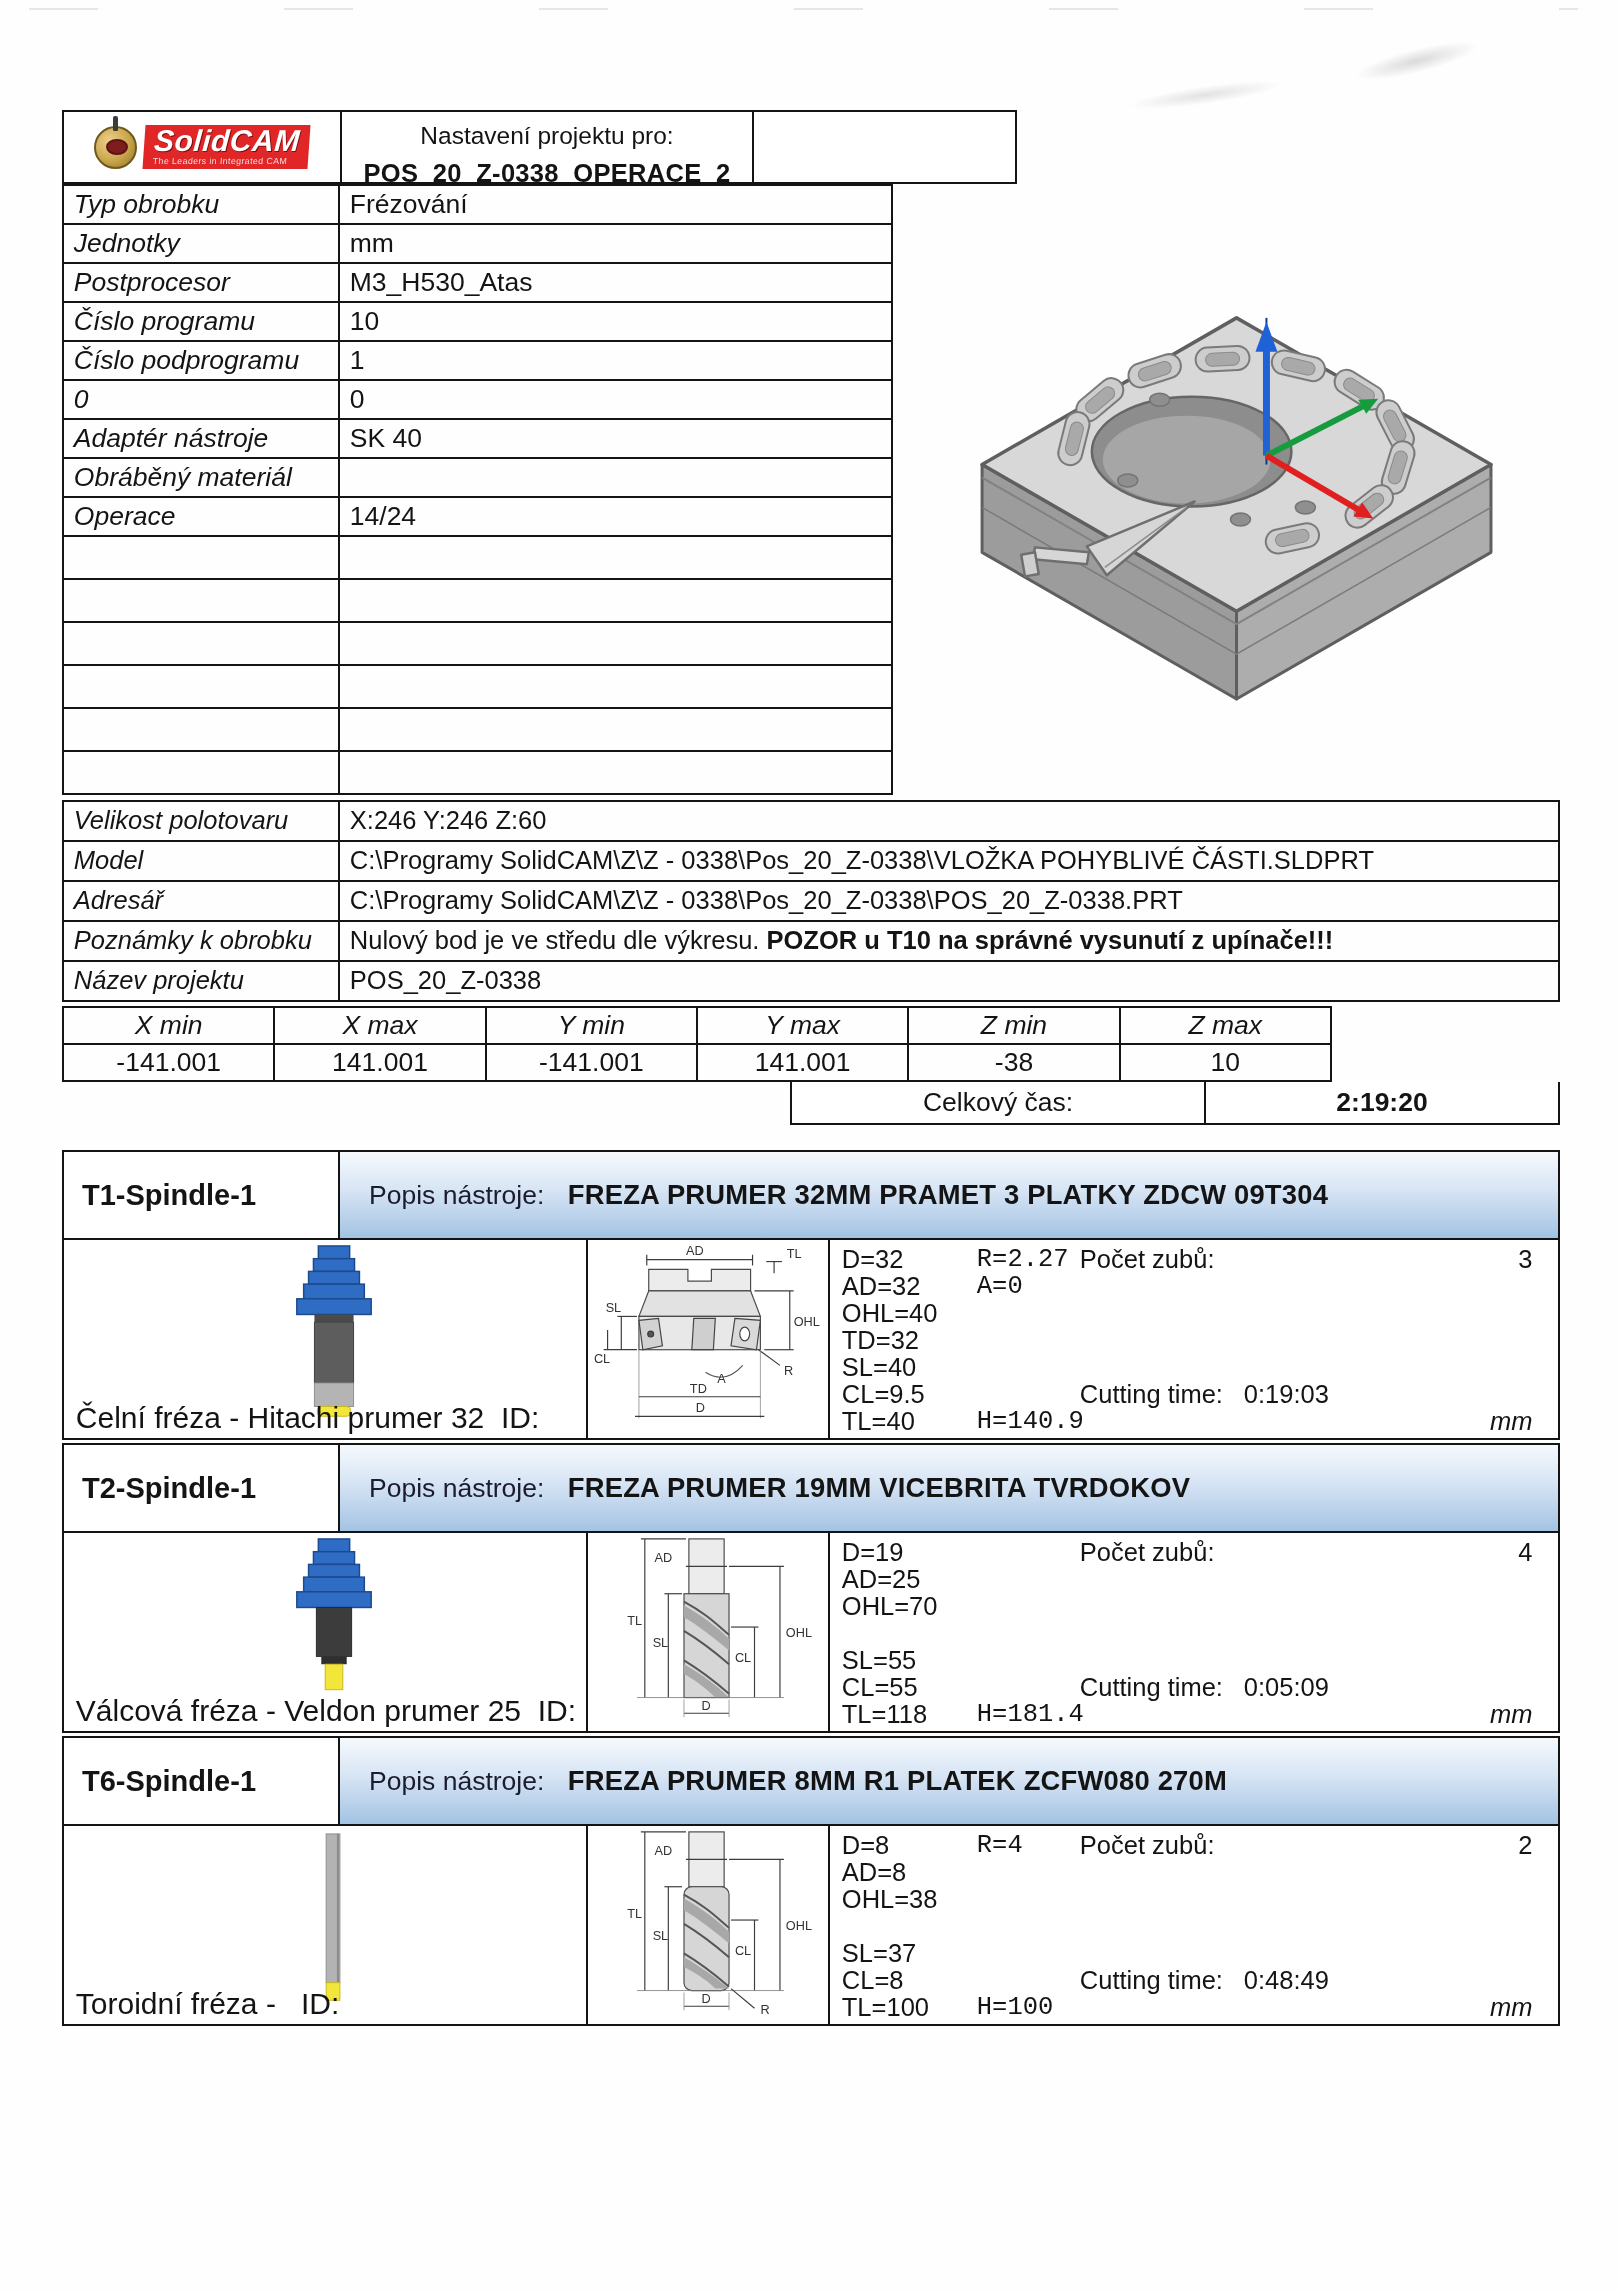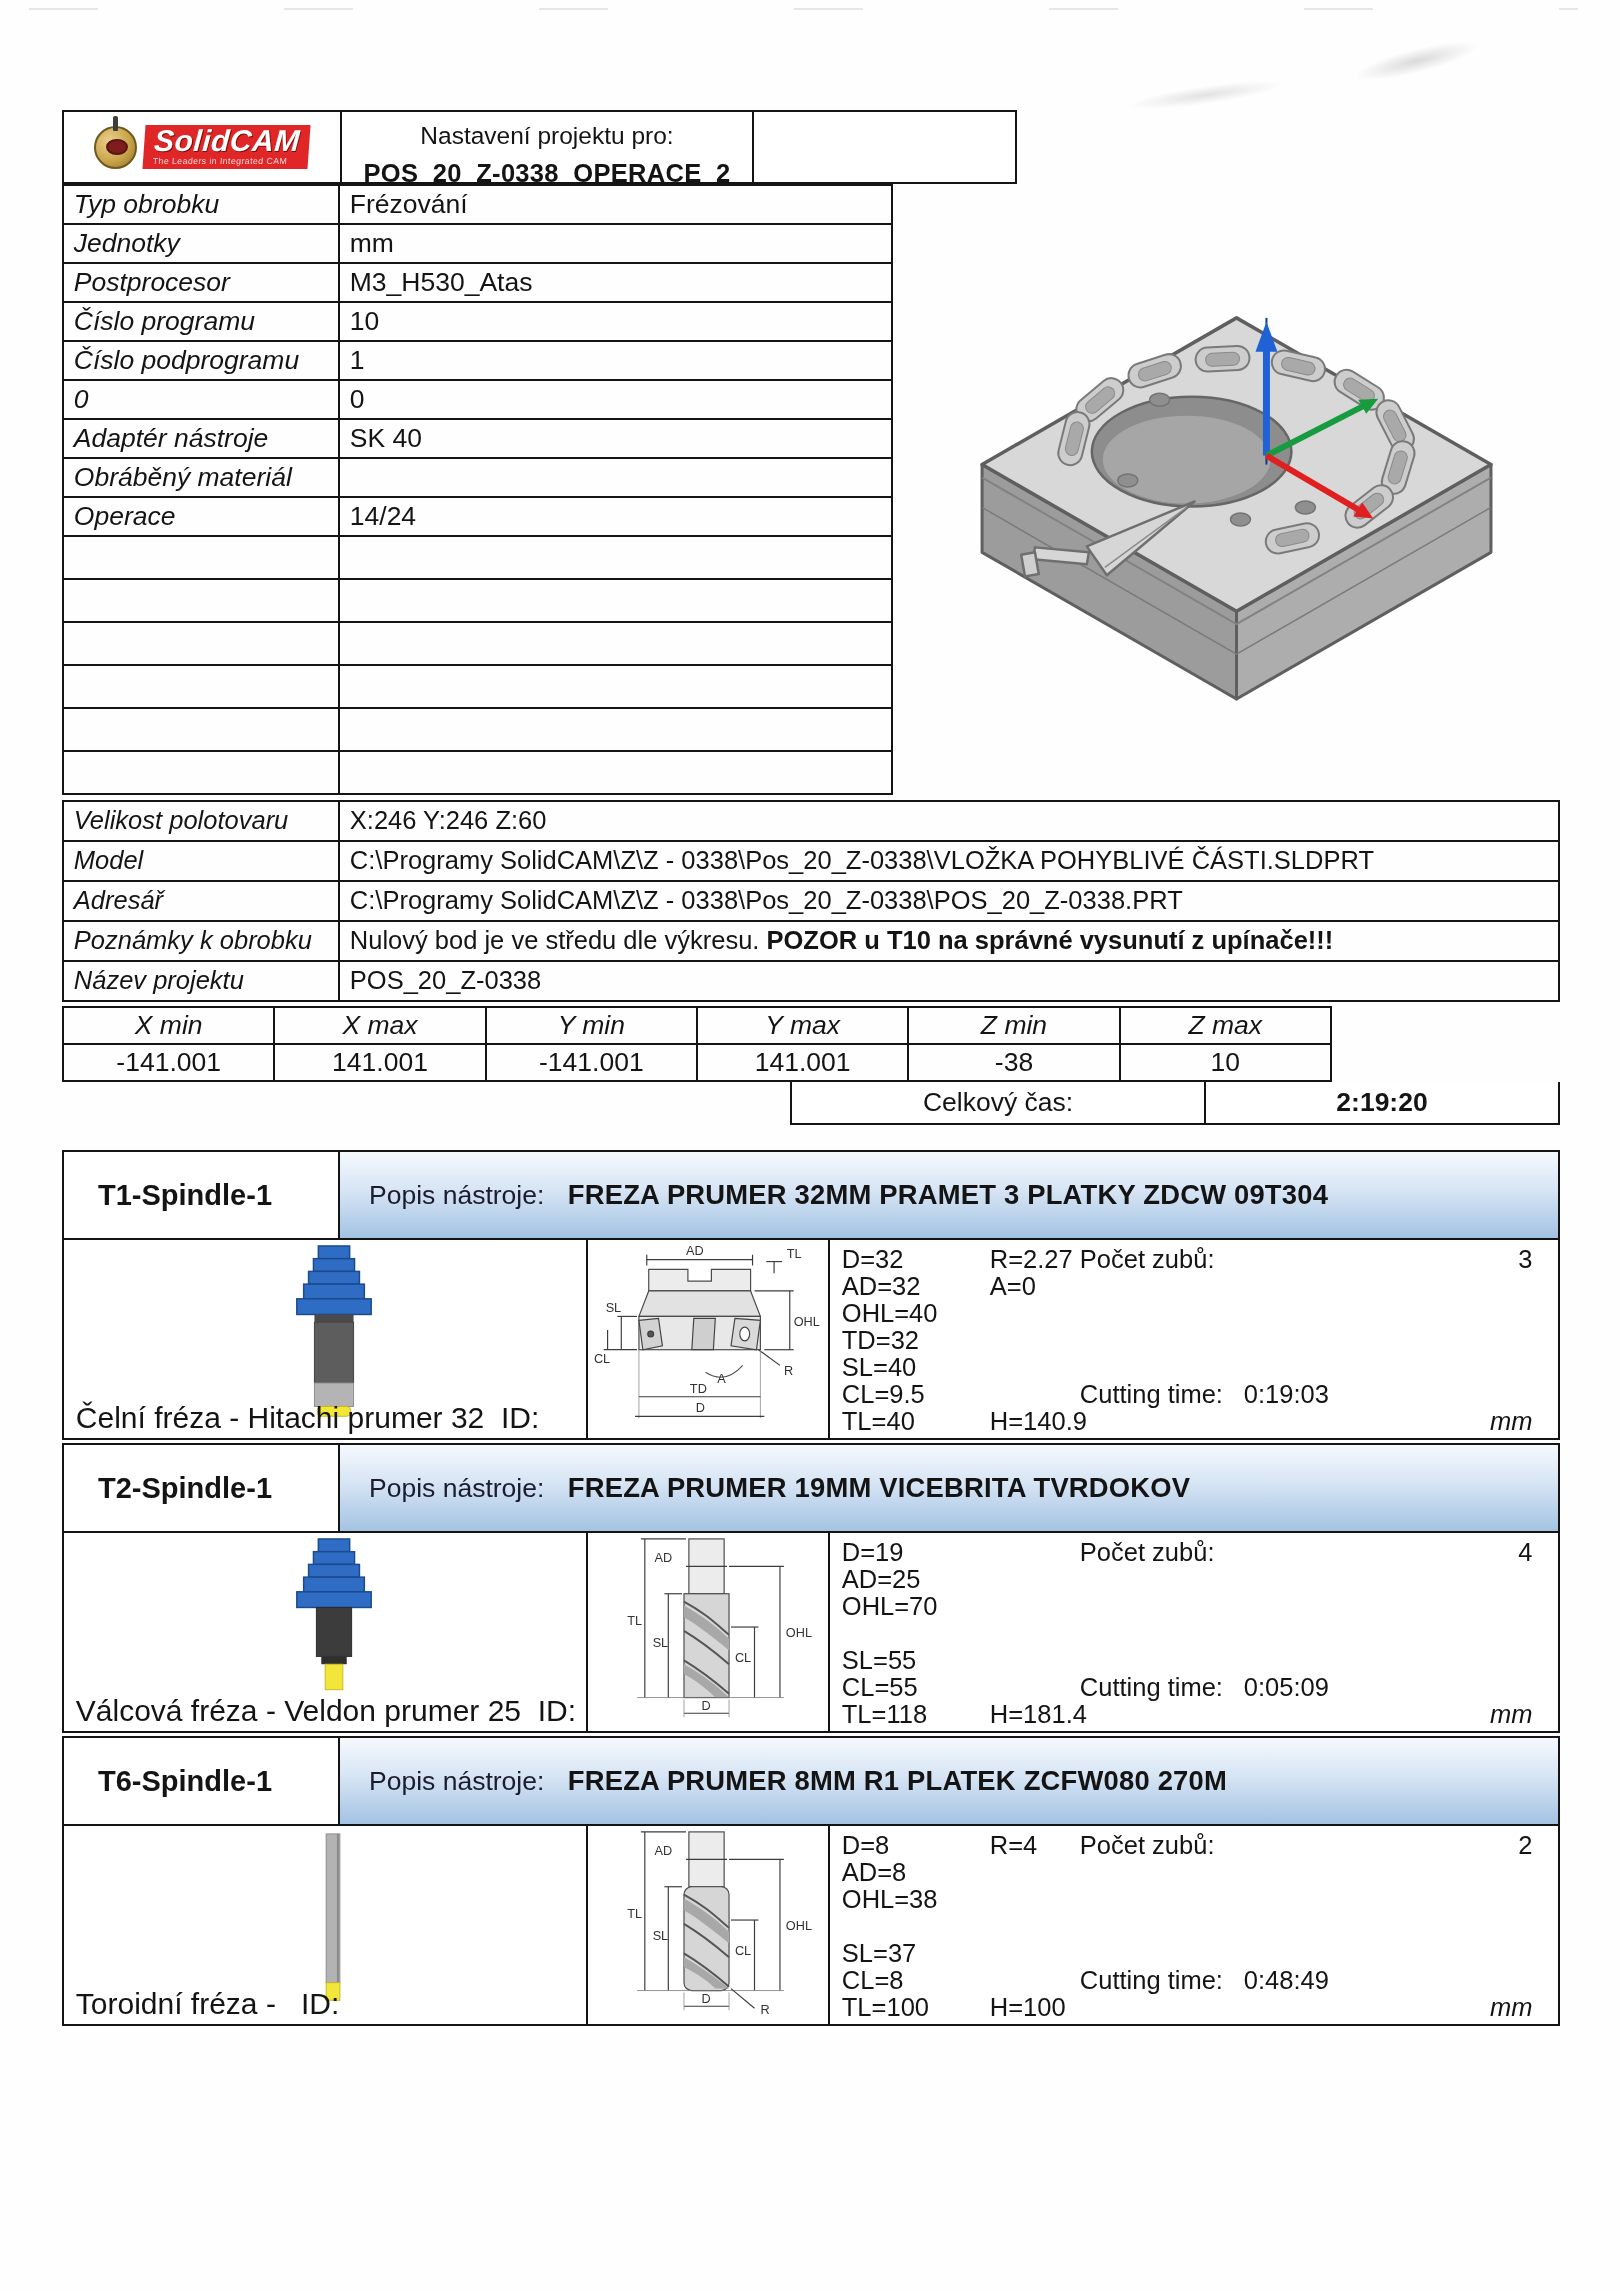--- a/index.html
+++ b/index.html
@@ -63,35 +63,35 @@
   .total-row{display:flex;justify-content:flex-end;width:1498px;}
   .total-box{display:flex;width:770px;height:43px;border:2.9px solid #141414;border-top:0;box-sizing:border-box;background:#fff;}
   .total-label{width:412px;border-right:2.9px solid #141414;font-size:26.5px;display:flex;align-items:center;justify-content:center;}
   .total-value{flex:1;font-size:26.5px;font-weight:bold;display:flex;align-items:center;justify-content:center;}
 
   
   .tools{margin-top:25.5px;}
   .tool{border:2.9px solid #141414;width:1498px;box-sizing:border-box;background:#fff;}
   .tool + .tool{margin-top:2.9px;}
   .tool-hdr{display:flex;height:86px;border-bottom:2.9px solid #141414;}
-  .tool-id{width:276px;border-right:2.9px solid #141414;display:flex;align-items:center;padding-left:34px;
+  .tool-id{width:276px;border-right:2.9px solid #141414;display:flex;align-items:center;padding-left:18px;
     font-weight:bold;font-size:29px;background:#fff;box-sizing:border-box;}
   .tool-popis{flex:1;display:flex;align-items:center;gap:23.5px;padding-left:29px;
     background:linear-gradient(180deg,#f5f9fd 0%,#d6e4f4 45%,#a3c3e3 100%);}
   .popis-label{font-size:26.5px;color:#1c1c30;}
   .tool-desc{font-size:27.4px;font-weight:bold;letter-spacing:0.2px;}
   .tool-body{display:flex;height:198px;}
   .cell-img{width:524px;border-right:2.9px solid #141414;position:relative;box-sizing:border-box;}
   .tool-svg{position:absolute;left:211px;top:3.9px;}
   .tool-caption{position:absolute;left:11.8px;bottom:2.9px;font-size:30px;white-space:pre;}
   .cell-diag{width:242px;border-right:2.9px solid #141414;position:relative;box-sizing:border-box;}
   .cell-params{flex:1;position:relative;font-size:25.5px;padding:4.9px 9.8px;box-sizing:border-box;}
   .p-row{position:relative;height:27px;}
   .p-row .s1{position:absolute;left:2px;}
-  .p-row .s2{position:absolute;left:150px;}
+  .p-row .s2{position:absolute;left:137px;font-family:Liberation Mono, monospace;}
   .p-row .s3{position:absolute;left:240px;}
   .p-row .s4{position:absolute;left:404px;}
   .p-row .sr{position:absolute;right:15.7px;}
   .unit{font-style:italic;}
   svg text{font-family:"Liberation Sans", sans-serif;}
   .dg{font-size:13px;fill:#333;}
 </style>
 </head>
 <body>
 

